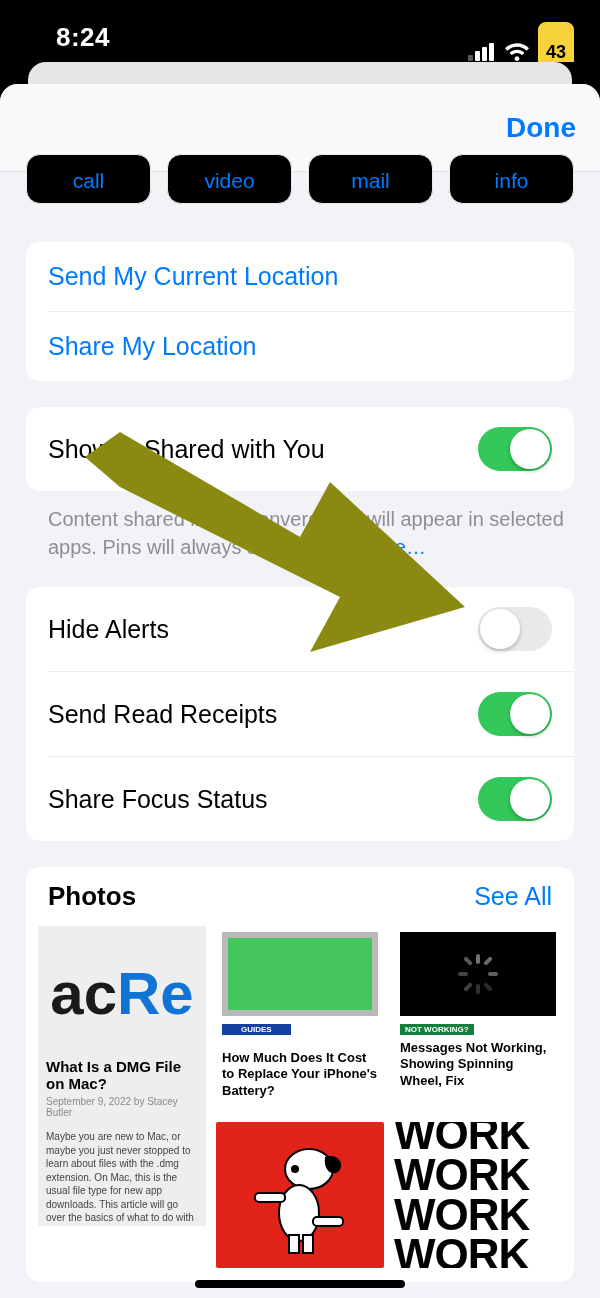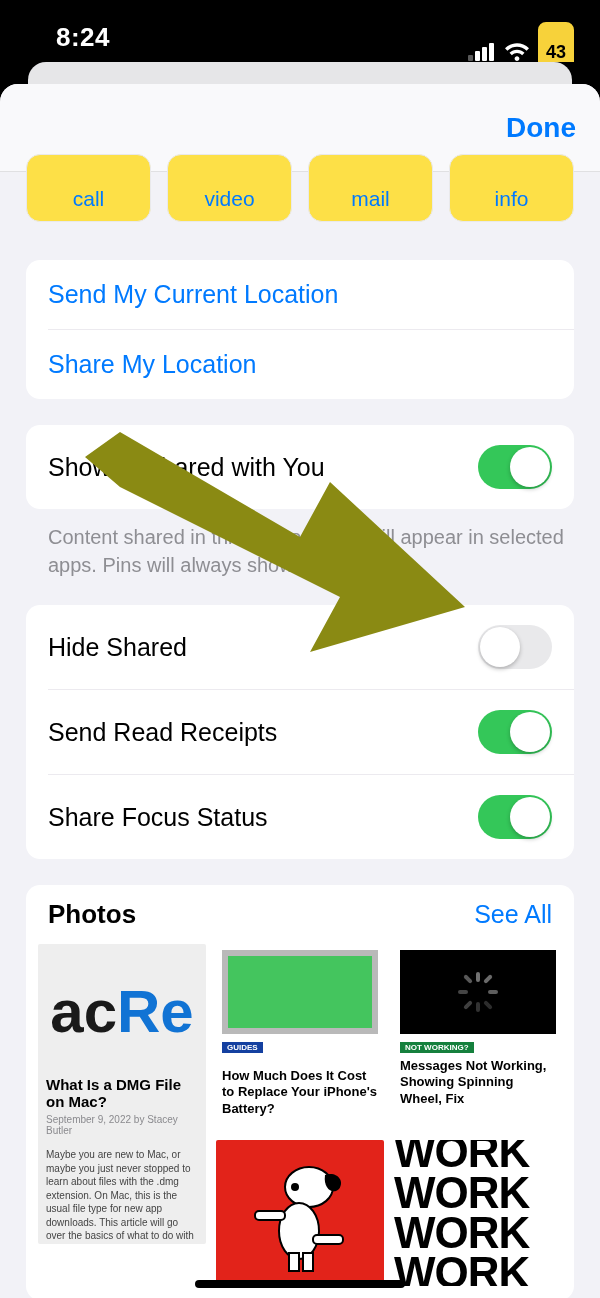--- a/index.html
+++ b/index.html
@@ -18,21 +18,21 @@
 
 
 .navbar { height:88px; background:rgba(249,249,251,0.96); border-bottom:1px solid #e0e0e2; display:flex; align-items:center; justify-content:flex-end; padding:0 24px; }
 .done   { color:#007aff; font-size:28px; font-weight:600; }
 
 
 .content { position:absolute; left:0; right:0; top:88px; bottom:0; padding:0 26px 26px; }
 
 
 .action-row { display:flex; gap:16px; margin-top:-18px; margin-bottom:38px; }
-.action-btn { flex:1; background:#fde047; border:1px solid #e9e9eb; border-radius:14px; padding:32px 0 10px; text-align:center; color:#007aff; font-size:21px; }
+.action-btn { flex:1; background:#000000; border:1px solid #e9e9eb; border-radius:14px; padding:14px 0 10px; text-align:center; color:#007aff; font-size:21px; }
 
 
 .card { background:#fff; border-radius:14px; margin-bottom:26px; }
 .cell { display:flex; align-items:center; justify-content:space-between; padding:20px 22px; font-size:25px; color:#000; }
 .cell.link { color:#007aff; }
 .card .cell + .cell { border-top:1px solid #eceaef; margin:0 0 0 22px; padding-left:0; }
 .footnote { font-size:20px; color:#8e8e93; line-height:1.4; margin:-12px 4px 26px 22px; }
 .footnote a { color:#007aff; text-decoration:none; }
 
 
@@ -105,21 +105,21 @@
               <div class="knob"></div>
             </div>
         </div>
       </div>
       <div class="footnote">
         <span>Content shared in this conversation will appear in selected apps. Pins will always show. </span><a href="#">Learn more…</a>
       </div>
 
       <div class="card">
         <div class="cell">
-          <span>Hide Shared</span>
+          <span>Hide Alerts</span>
           <div class="toggle">
               <div class="knob"></div>
             </div>
         </div>
         <div class="cell">
           <span>Send Read Receipts</span>
           <div class="toggle on">
               <div class="knob"></div>
             </div>
         </div>
@@ -146,21 +146,21 @@
               <div style="font-size:15px;font-weight:700;margin-top:6px;">What Is a DMG File on Mac?</div>
               <div style="font-size:10px;color:#8a8a8e;margin-top:4px;">September 9, 2022 by Stacey Butler</div>
               <div style="font-size:10px;color:#444;margin-top:12px;line-height:1.35;">Maybe you are new to Mac, or maybe you just never stopped to learn about files with the .dmg extension. On Mac, this is the usual file type for new app downloads. This article will go over the basics of what to do with a DMG file and answer some common questions about them. Are …</div>
               <div style="font-size:10px;color:#1173d4;margin-top:4px;">Read more</div>
             </div>
           </div>
 
           <div class="col">
             <div class="pthumb" style="height:186px;padding:6px;background:#fff;">
               <div style="height:84px;background:#44c55e;border:6px solid #b9b9b9;"></div>
-              <div style="display:inline-block;background:#1440a0;color:#fff;font-size:8px;font-weight:700;padding:1px 5px;margin-top:8px;">GUIDES</div>
+              <div style="display:inline-block;background:#1440a0;color:#fff;font-size:8px;font-weight:700;padding:1px 19px;margin-top:8px;">GUIDES</div>
               <div style="font-size:13px;font-weight:700;margin-top:14px;line-height:1.25;">How Much Does It Cost to Replace Your iPhone's Battery?</div>
             </div>
             <div class="pthumb" style="height:146px;background:#e2231a;display:flex;align-items:center;justify-content:center;">
               <svg width="110" height="120" viewBox="0 0 110 120">
                   <ellipse cx="64" cy="34" rx="24" ry="20" fill="#fff" stroke="#000" stroke-width="2"></ellipse>
                   <path d="M80 22c12-4 20 6 14 14-6 6-16 0-14-14z" fill="#000"></path>
                   <circle cx="50" cy="34" r="4" fill="#000"></circle>
                   <ellipse cx="54" cy="78" rx="20" ry="28" fill="#fff" stroke="#000" stroke-width="2"></ellipse>
                   <rect x="10" y="58" width="30" height="9" rx="4" fill="#fff" stroke="#000" stroke-width="2"></rect>
                   <rect x="68" y="82" width="30" height="9" rx="4" fill="#fff" stroke="#000" stroke-width="2"></rect>

